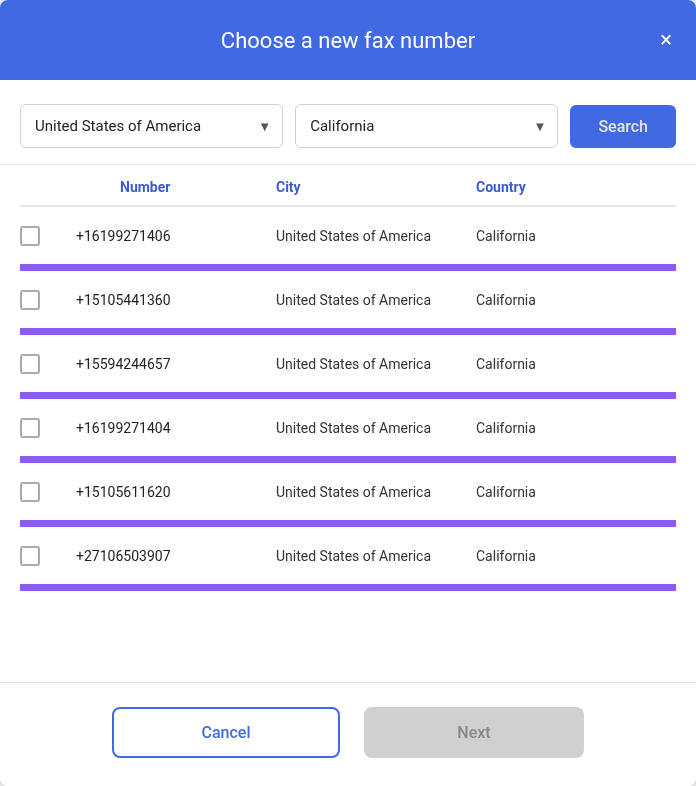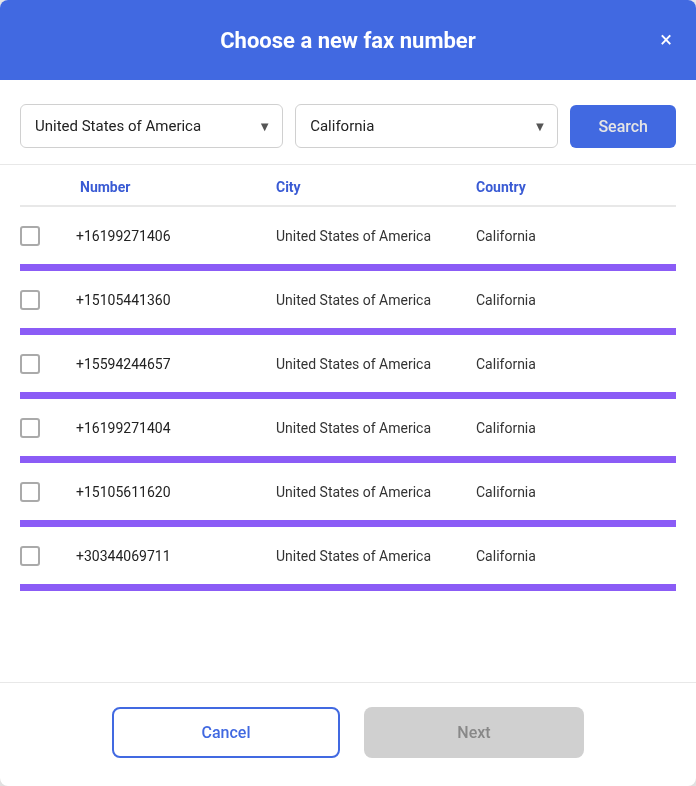--- a/index.html
+++ b/index.html
@@ -34,21 +34,21 @@
       padding: 20px 24px 20px 24px;
       display: flex;
       align-items: center;
       justify-content: center;
       position: relative;
       min-height: 80px;
     }
 
     .modal-title {
       font-size: 22px;
-      font-weight: 700;
+      font-weight: 400;
       color: white;
       text-align: center;
     }
 
     .close-btn {
       position: absolute;
       right: 20px;
       top: 50%;
       transform: translateY(-50%);
       background: none;
@@ -119,21 +119,21 @@
       padding: 14px 0 10px 0;
       border-bottom: 2px solid #e8e8e8;
     }
 
     .col-header {
       font-size: 14px;
       font-weight: 700;
       color: #3a5bd4;
     }
 
-    .col-header.number { padding-left: 4px; }
+    .col-header.number { padding-left: 4px; margin-left: 40px; }
     .col-header.country { }
     .col-header.city { }
 
     .table-row {
       display: grid;
       grid-template-columns: 56px 1fr 1fr 1fr;
       align-items: center;
       border-bottom: 7px solid #8b5cf6;
       padding: 14px 0;
       min-height: 64px;
@@ -277,21 +277,21 @@
         <input type="checkbox" class="row-checkbox" style="">
       </div>
       <div class="number-cell">+15105611620</div>
       <div class="country-cell">United States of America</div>
       <div class="city-cell">California</div>
     </div>
         <div class="table-row">
       <div class="checkbox-cell">
         <input type="checkbox" class="row-checkbox" style="">
       </div>
-      <div class="number-cell">+30344069711</div>
+      <div class="number-cell">+27106503907</div>
       <div class="country-cell">United States of America</div>
       <div class="city-cell">California</div>
     </div>
       </div>
   </div>
 
   <div class="footer">
     <button class="cancel-btn">Cancel</button>
     <button class="next-btn" disabled="">Next</button>
   </div>

